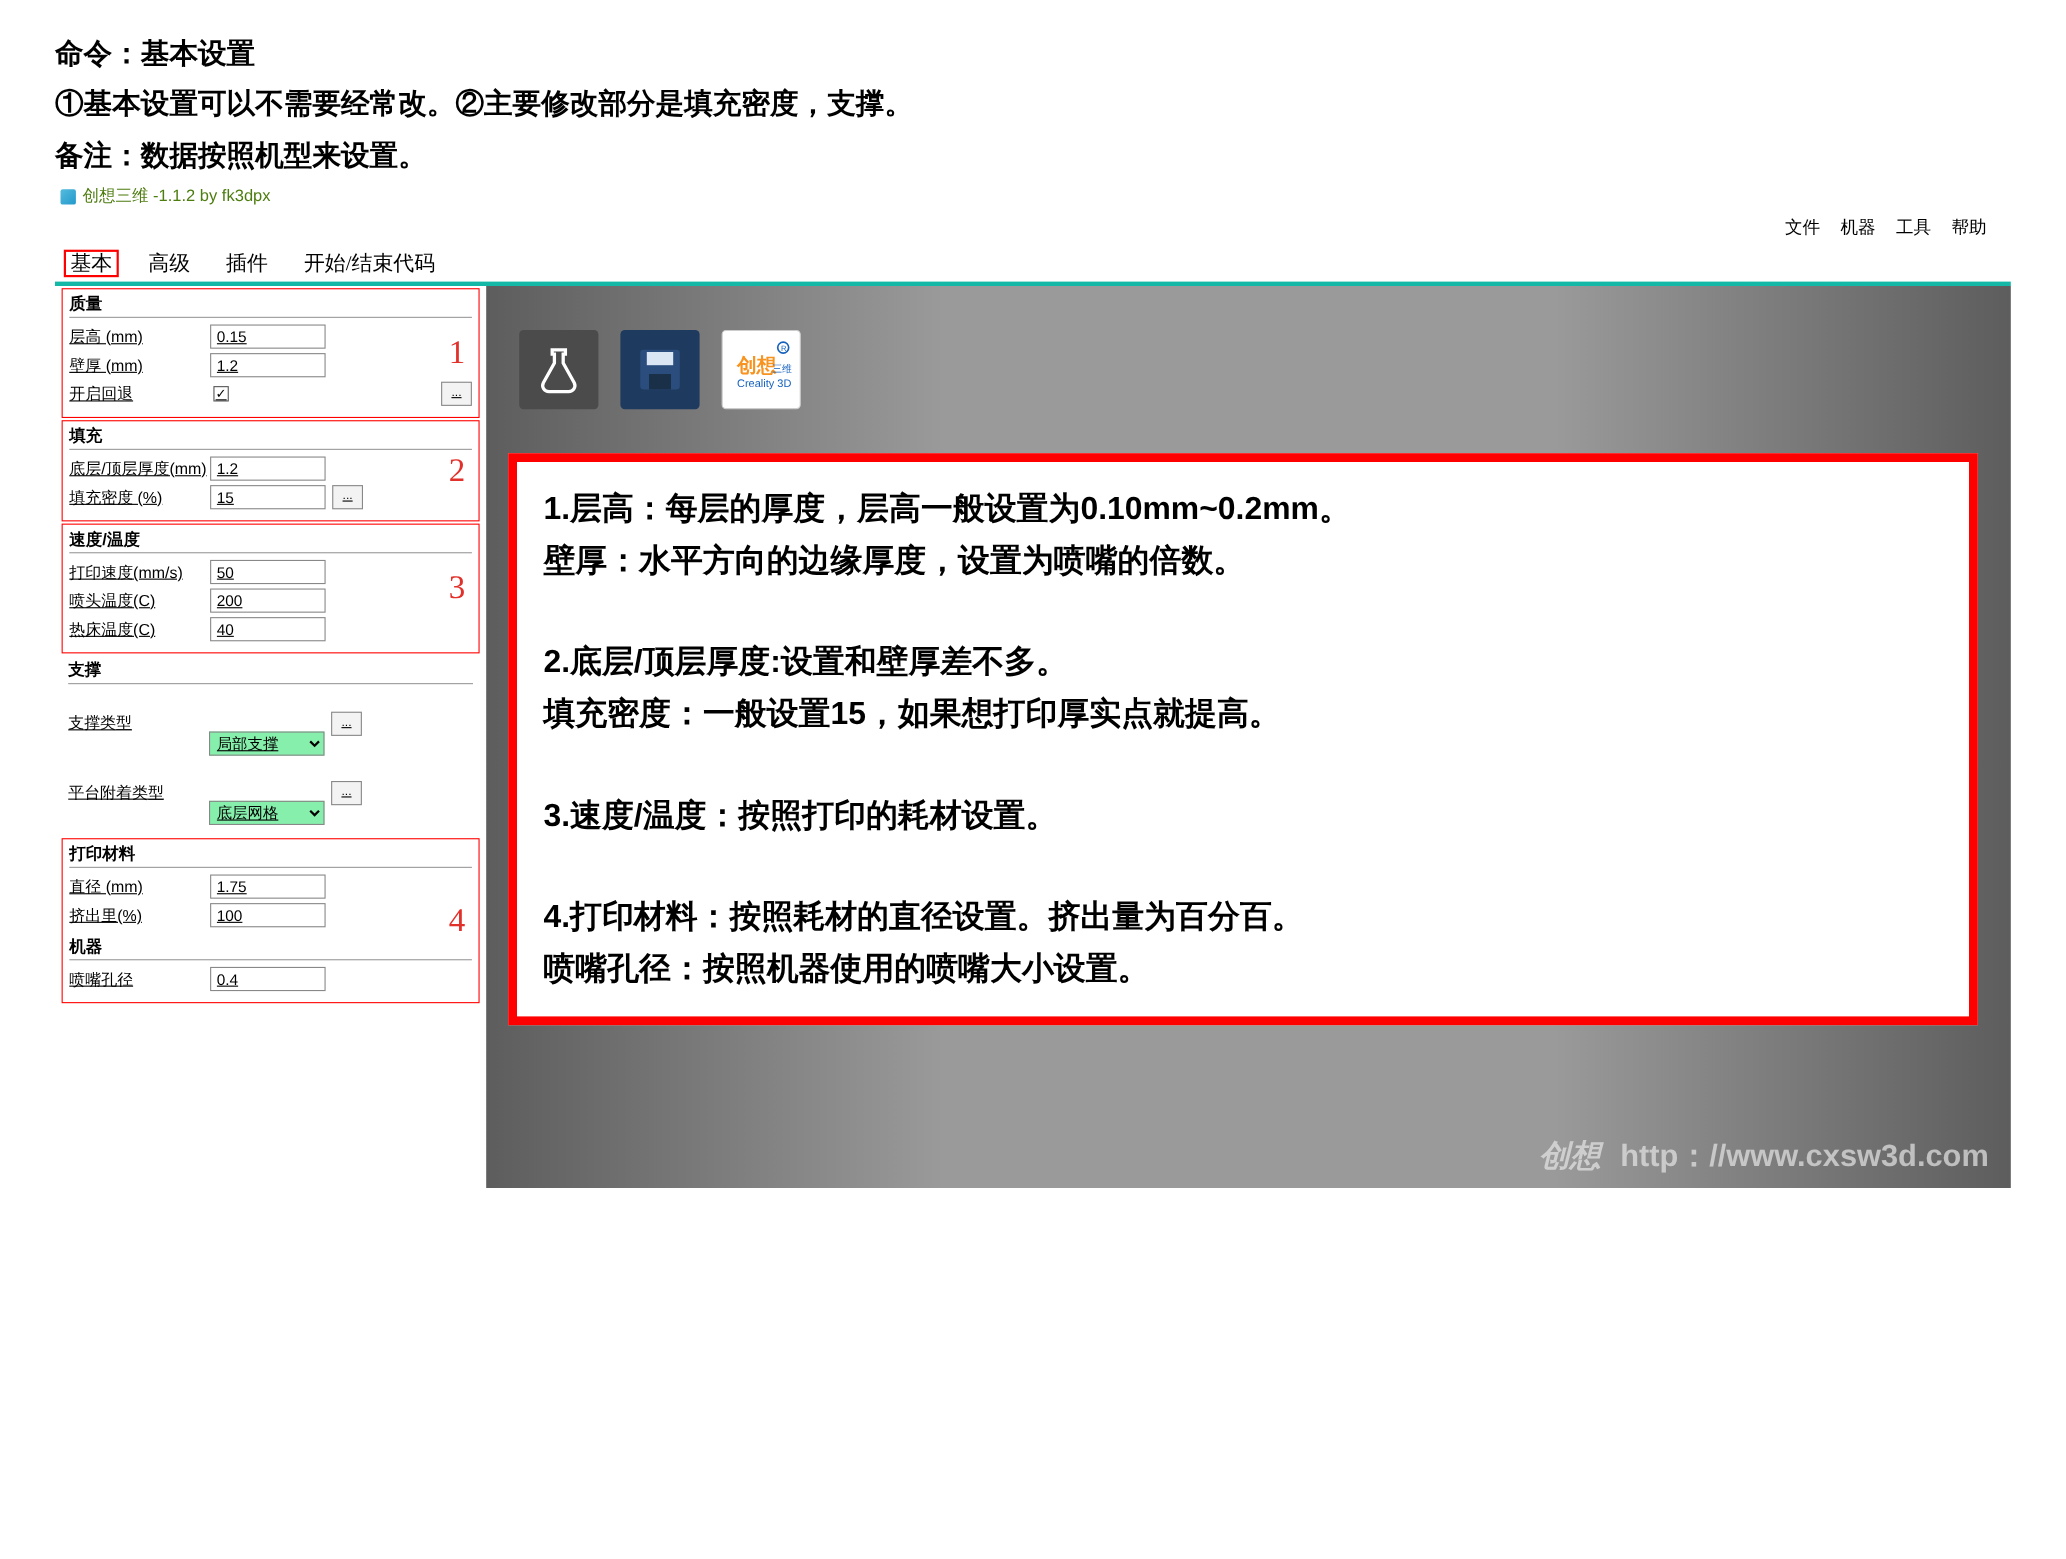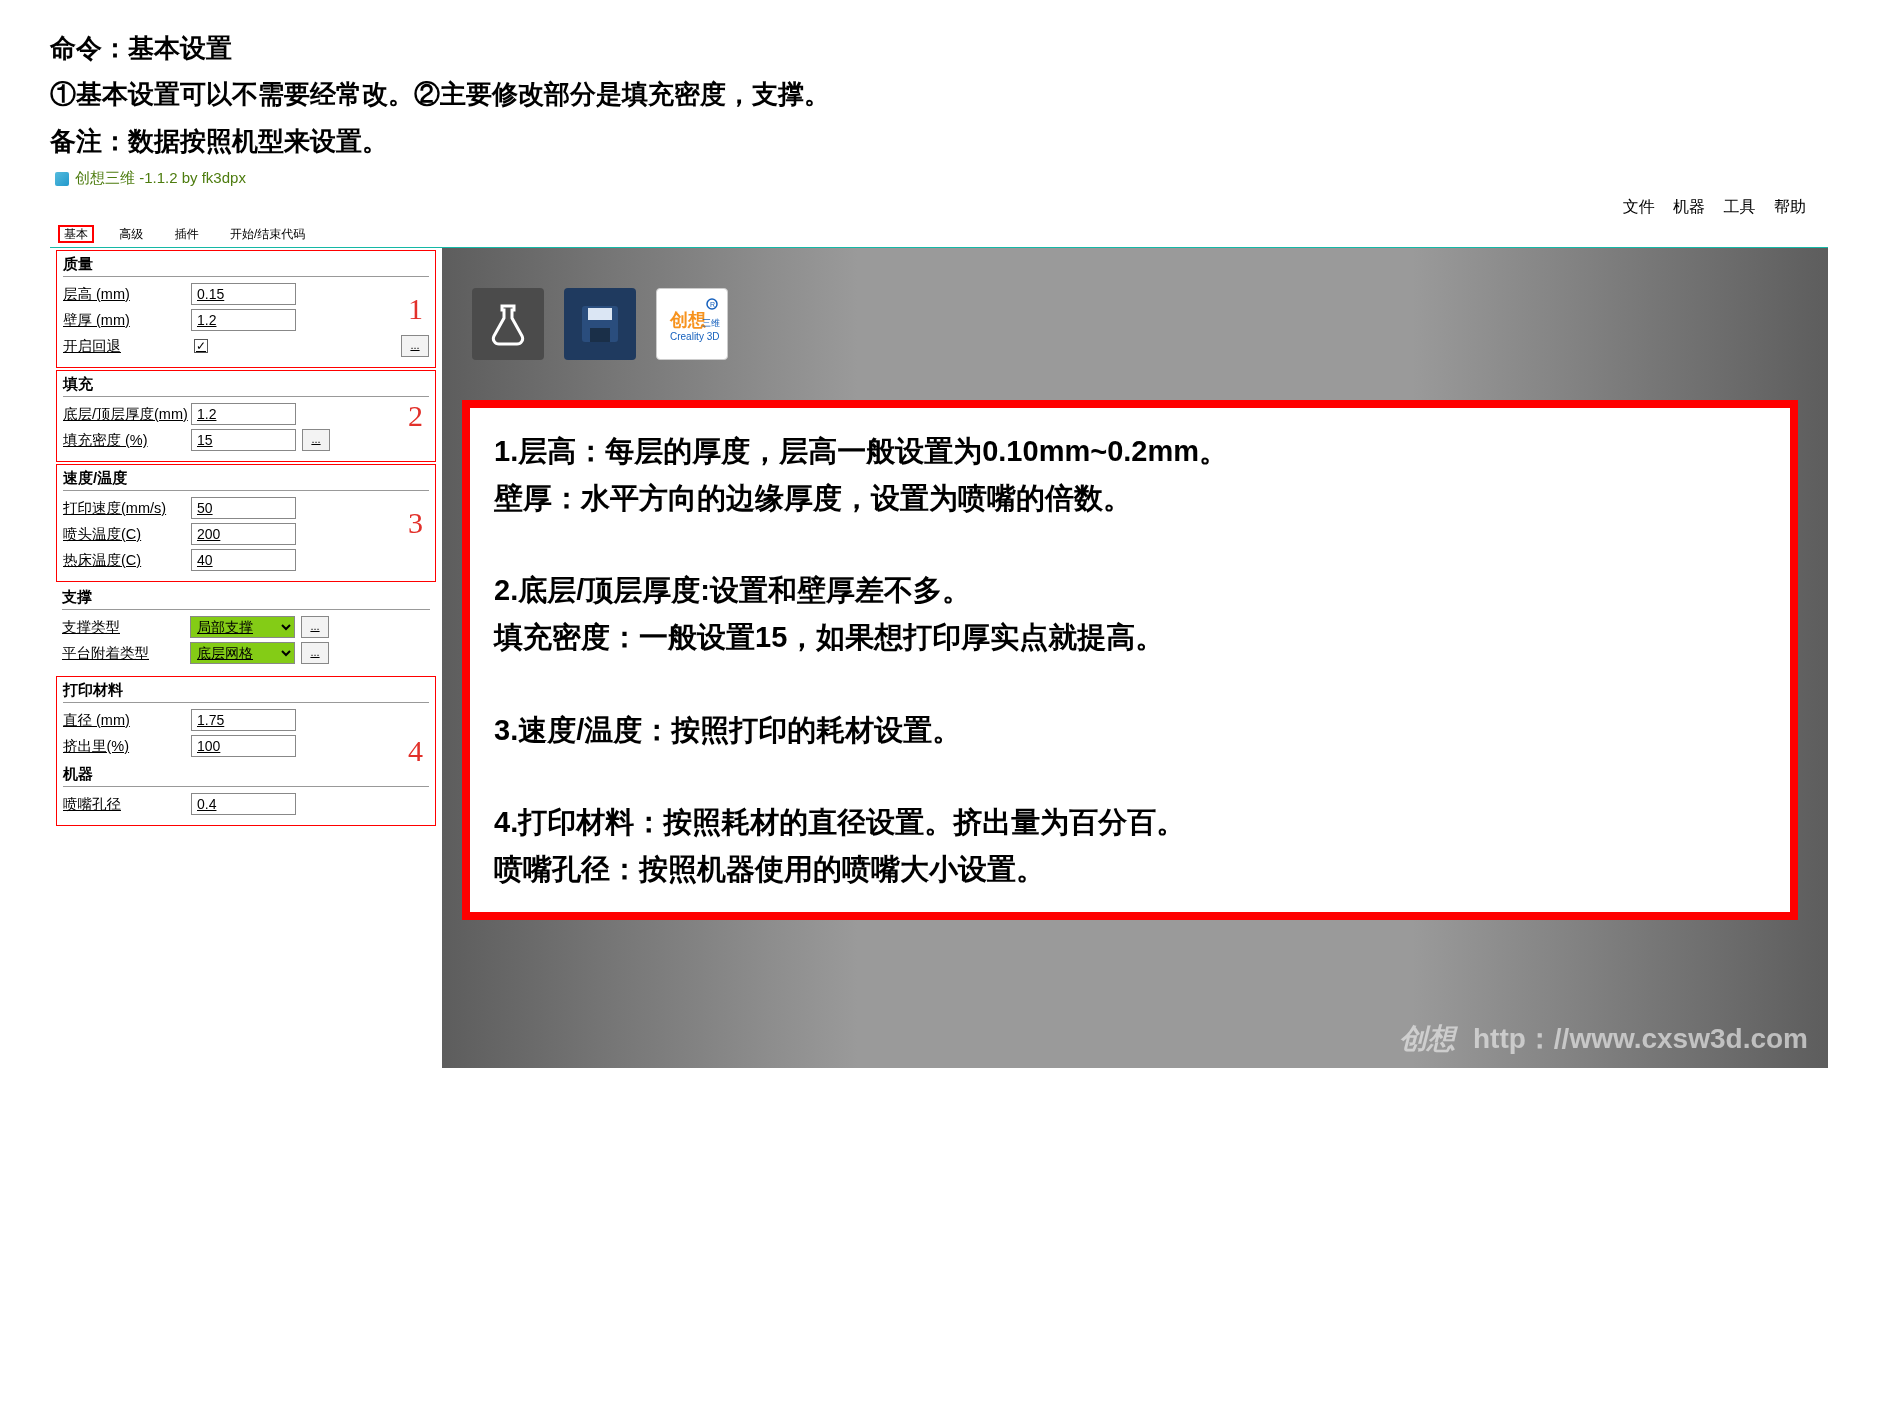--- a/index.html
+++ b/index.html
@@ -8,34 +8,34 @@
       font-size: 14px;
       background: #fff;
       width: 1878px;
     }
     .wrapper { padding: 30px 50px 0 50px; }
     .heading { font-size: 26px; font-weight: bold; line-height: 1.4; margin-bottom: 10px; }
     .app-title { font-size: 15px; margin: 10px 0 5px 5px; color: #4d7c0f; display: flex; align-items: center; gap: 6px;}
     .app-icon { width:14px; height:14px; background: linear-gradient(135deg,#5bd,#29c); border-radius:2px; display:inline-block;}
     .menubar { font-size: 16px; padding: 4px 8px; text-align: right; }
     .menubar span { margin-right: 14px; cursor: default; }
-    .tabs { padding: 4px 8px; font-size: 12px; border-bottom: 1px solid #14b8a6; }
+    .tabs { padding: 4px 8px; font-size: 19px; border-bottom: 4px solid #14b8a6; font-family: Liberation Serif, serif; }
     .tabs span { margin-right: 16px; padding: 2px 6px; cursor: default; }
     .tabs .active { border: 2px solid red; padding: 0 4px; }
     .main-flex { display: flex; }
     .left-panel { width: 392px; flex-shrink: 0; }
     .right-panel { flex: 1; background: linear-gradient(to right, #5d5d5d 0%, #9a9a9a 30%, #9a9a9a 70%, #5d5d5d 100%); min-height: 820px; position: relative; }
     .section { border: 1.5px solid red; margin: 2px 6px; padding: 4px 6px 6px 6px; position: relative; }
     .section.noborder { border: none; }
     .sec-title { font-weight: bold; font-size: 15px; border-bottom: 1px solid #999; padding-bottom: 2px; margin-bottom: 6px; }
     .sec-title.notop { border-bottom: 1px solid #999; }
     .row { display: flex; align-items: center; margin: 4px 0; font-size: 14.5px; text-decoration: underline; }
     .row .lbl { width: 128px; flex-shrink: 0; }
     .row input[type=text] { width: 105px; padding: 1px 5px; border: 1px solid #888; font-size: 14px; height: 22px;}
-    .row select { width: 105px; padding: 1px 2px; border: 1px solid #888; font-size: 14px; height: 22px; background:#84cc16;}
+    .row select { width: 105px; padding: 1px 2px; border: 1px solid #888; font-size: 14px; height: 22px; background:#86efac;margin-top:37px;}
     .chk { width: 14px; height: 14px; border: 1px solid #555; display: inline-flex; align-items:center; justify-content:center; font-size:12px; background:#fff; margin-left:3px;}
     .more-btn { width: 28px; height: 22px; border: 1px solid #888; background: #f3f3f3; font-size: 11px; text-align: center; line-height: 18px; margin-left: 6px; cursor: pointer;}
     .num-badge { position: absolute; right: 12px; top: 50%; transform: translateY(-50%); font-size: 30px; color: #e2302a; font-family: Georgia, serif;}
     .toolbar-icons { display: flex; gap: 20px; padding: 40px 30px 20px 30px; }
     .tb-icon { width: 72px; height: 72px; border-radius: 4px; display:flex; align-items:center; justify-content:center; }
     .info-box { margin: 20px 30px 20px 20px; border: 8px solid red; background: #fff; padding: 20px 24px; font-size: 29px; font-weight: bold; line-height: 1.6; }
     .watermark { position: absolute; bottom: 10px; right: 20px; font-size: 28px; color: rgba(230,230,230,0.7); font-family: Arial; font-weight: bold;}
   </style>
 </head>
 <body>

